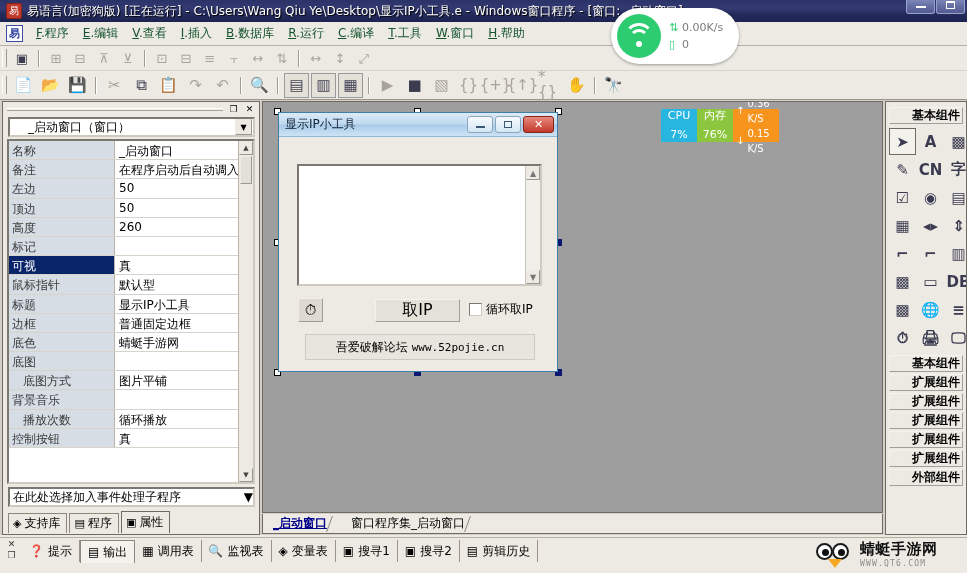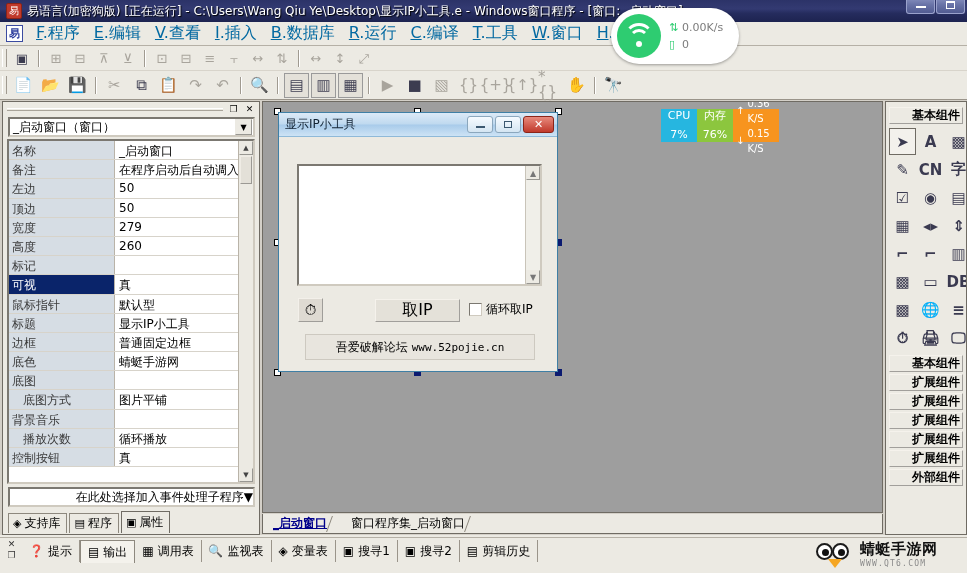--- a/index.html
+++ b/index.html
@@ -47,21 +47,21 @@
     background: #eceae3; border-bottom: 1px solid #b5b0a6;
     display: flex; align-items: center;
   }
   .menu-logo {
     width: 17px; height: 17px; margin: 0 6px 0 6px;
     background: #ffffff; border: 1px solid #3b4ba0;
     color: #2b3c9c; font-size: 11px; line-height: 15px; text-align: center;
     font-weight: bold;
   }
   .menu-item {
-    padding: 3px 7px; font-size: 16px; color: #0369a1; cursor: default; white-space: nowrap;
+    padding: 3px 7px; font-size: 12px; color: #14532d; cursor: default; white-space: nowrap;
   }
   .menu-item .acc { text-decoration: underline; }
 
   
   .toolrow {
     position: absolute; left: 0; width: 967px;
     background: #eceae3; display: flex; align-items: center;
   }
   #toolrow1 { top: 46px; height: 25px; border-bottom: 1px solid #d8d4cb; }
   #toolrow2 { top: 71px; height: 29px; border-bottom: 1px solid #9a948a; }
@@ -110,21 +110,21 @@
   }
   .lp-caption { height: 14px; position: relative; display:flex; justify-content:flex-end; align-items:center;
     background: #eceae3; }
   .lp-capline { position:absolute; left:4px; right:36px; top:6px; height:3px;
     border-top:1px solid #ffffff; border-bottom:1px solid #a9a49a;}
   .lp-capbtn { width: 13px; height: 12px; margin-right: 3px; font-size: 9px;
     display:flex; align-items:center; justify-content:center; color:#000; }
   .lp-combo {
     margin: 1px 4px 2px 5px; height: 20px; background: #fff;
     border: 2px inset #cfcabf; display: flex; align-items: center;
-    font-size: 12px; padding-left: 3px;
+    font-size: 12px; padding-left: 18px;
   }
   .lp-combo .txt { flex: 1 1 auto; }
   .lp-combo .arrow { width: 17px; height: 16px; background: #eceae3;
     border: 1px outset #eceae3; display:flex; align-items:center; justify-content:center;
     font-size: 8px; margin-right: 1px; }
   .proptable {
     margin: 0 4px; height: 345px; background: #fff;
     border: 2px inset #cfcabf; position: relative; overflow: hidden;
   }
   .proprows { position: absolute; left:0; top:0; right: 15px; bottom: 0; overflow: hidden; }
@@ -141,21 +141,21 @@
   .pscroll { position: absolute; right: 0; top: 0; width: 15px; bottom: 0;
     background: #eceae3; border-left: 1px solid #b9b3a8; }
   .pscroll .sbtn { height: 14px; background:#eceae3; border: 1px outset #eceae3;
     font-size: 7px; display:flex; align-items:center; justify-content:center; color:#444; }
   .pscroll .thumb { position:absolute; top: 15px; left:1px; right:1px; height: 28px;
     background: #e3e0d8; border: 1px outset #efece5; }
   .pscroll .sbtn.bot { position: absolute; bottom: 0; left:0; right:0; }
   .lp-event {
     margin: 3px 4px 0 5px; height: 20px; background: #fff;
     border: 2px inset #cfcabf; display: flex; align-items: center;
-    font-size: 12px; padding-left: 3px; text-align: right;
+    font-size: 12px; padding-left: 3px;
   }
   .lp-event .txt { flex: 1 1 auto; }
   .lp-tabs { display: flex; margin: 4px 0 0 5px; align-items: flex-end; height: 22px; }
   .lp-tab {
     height: 20px; padding: 0 6px 0 4px; background: #eceae3;
     border: 1px solid #8d887e; border-bottom: none; margin-right: 2px;
     display: flex; align-items: center; gap: 3px; font-size: 12px;
   }
   .lp-tab.active { height: 22px; background: #eceae3; border-color:#6f6b63; font-weight: normal; }
   .lp-tab .ti { font-size: 11px; }
@@ -403,24 +403,20 @@
           </div>
           <div class="prow">
             <div class="pname">左边</div>
             <div class="pval">50</div>
           </div>
           <div class="prow">
             <div class="pname">顶边</div>
             <div class="pval">50</div>
           </div>
           <div class="prow">
-            <div class="pname">宽度</div>
-            <div class="pval">279</div>
-          </div>
-          <div class="prow">
             <div class="pname">高度</div>
             <div class="pval">260</div>
           </div>
           <div class="prow">
             <div class="pname">标记</div>
             <div class="pval"></div>
           </div>
           <div class="prow sel">
             <div class="pname">可视</div>
             <div class="pval">真</div>

